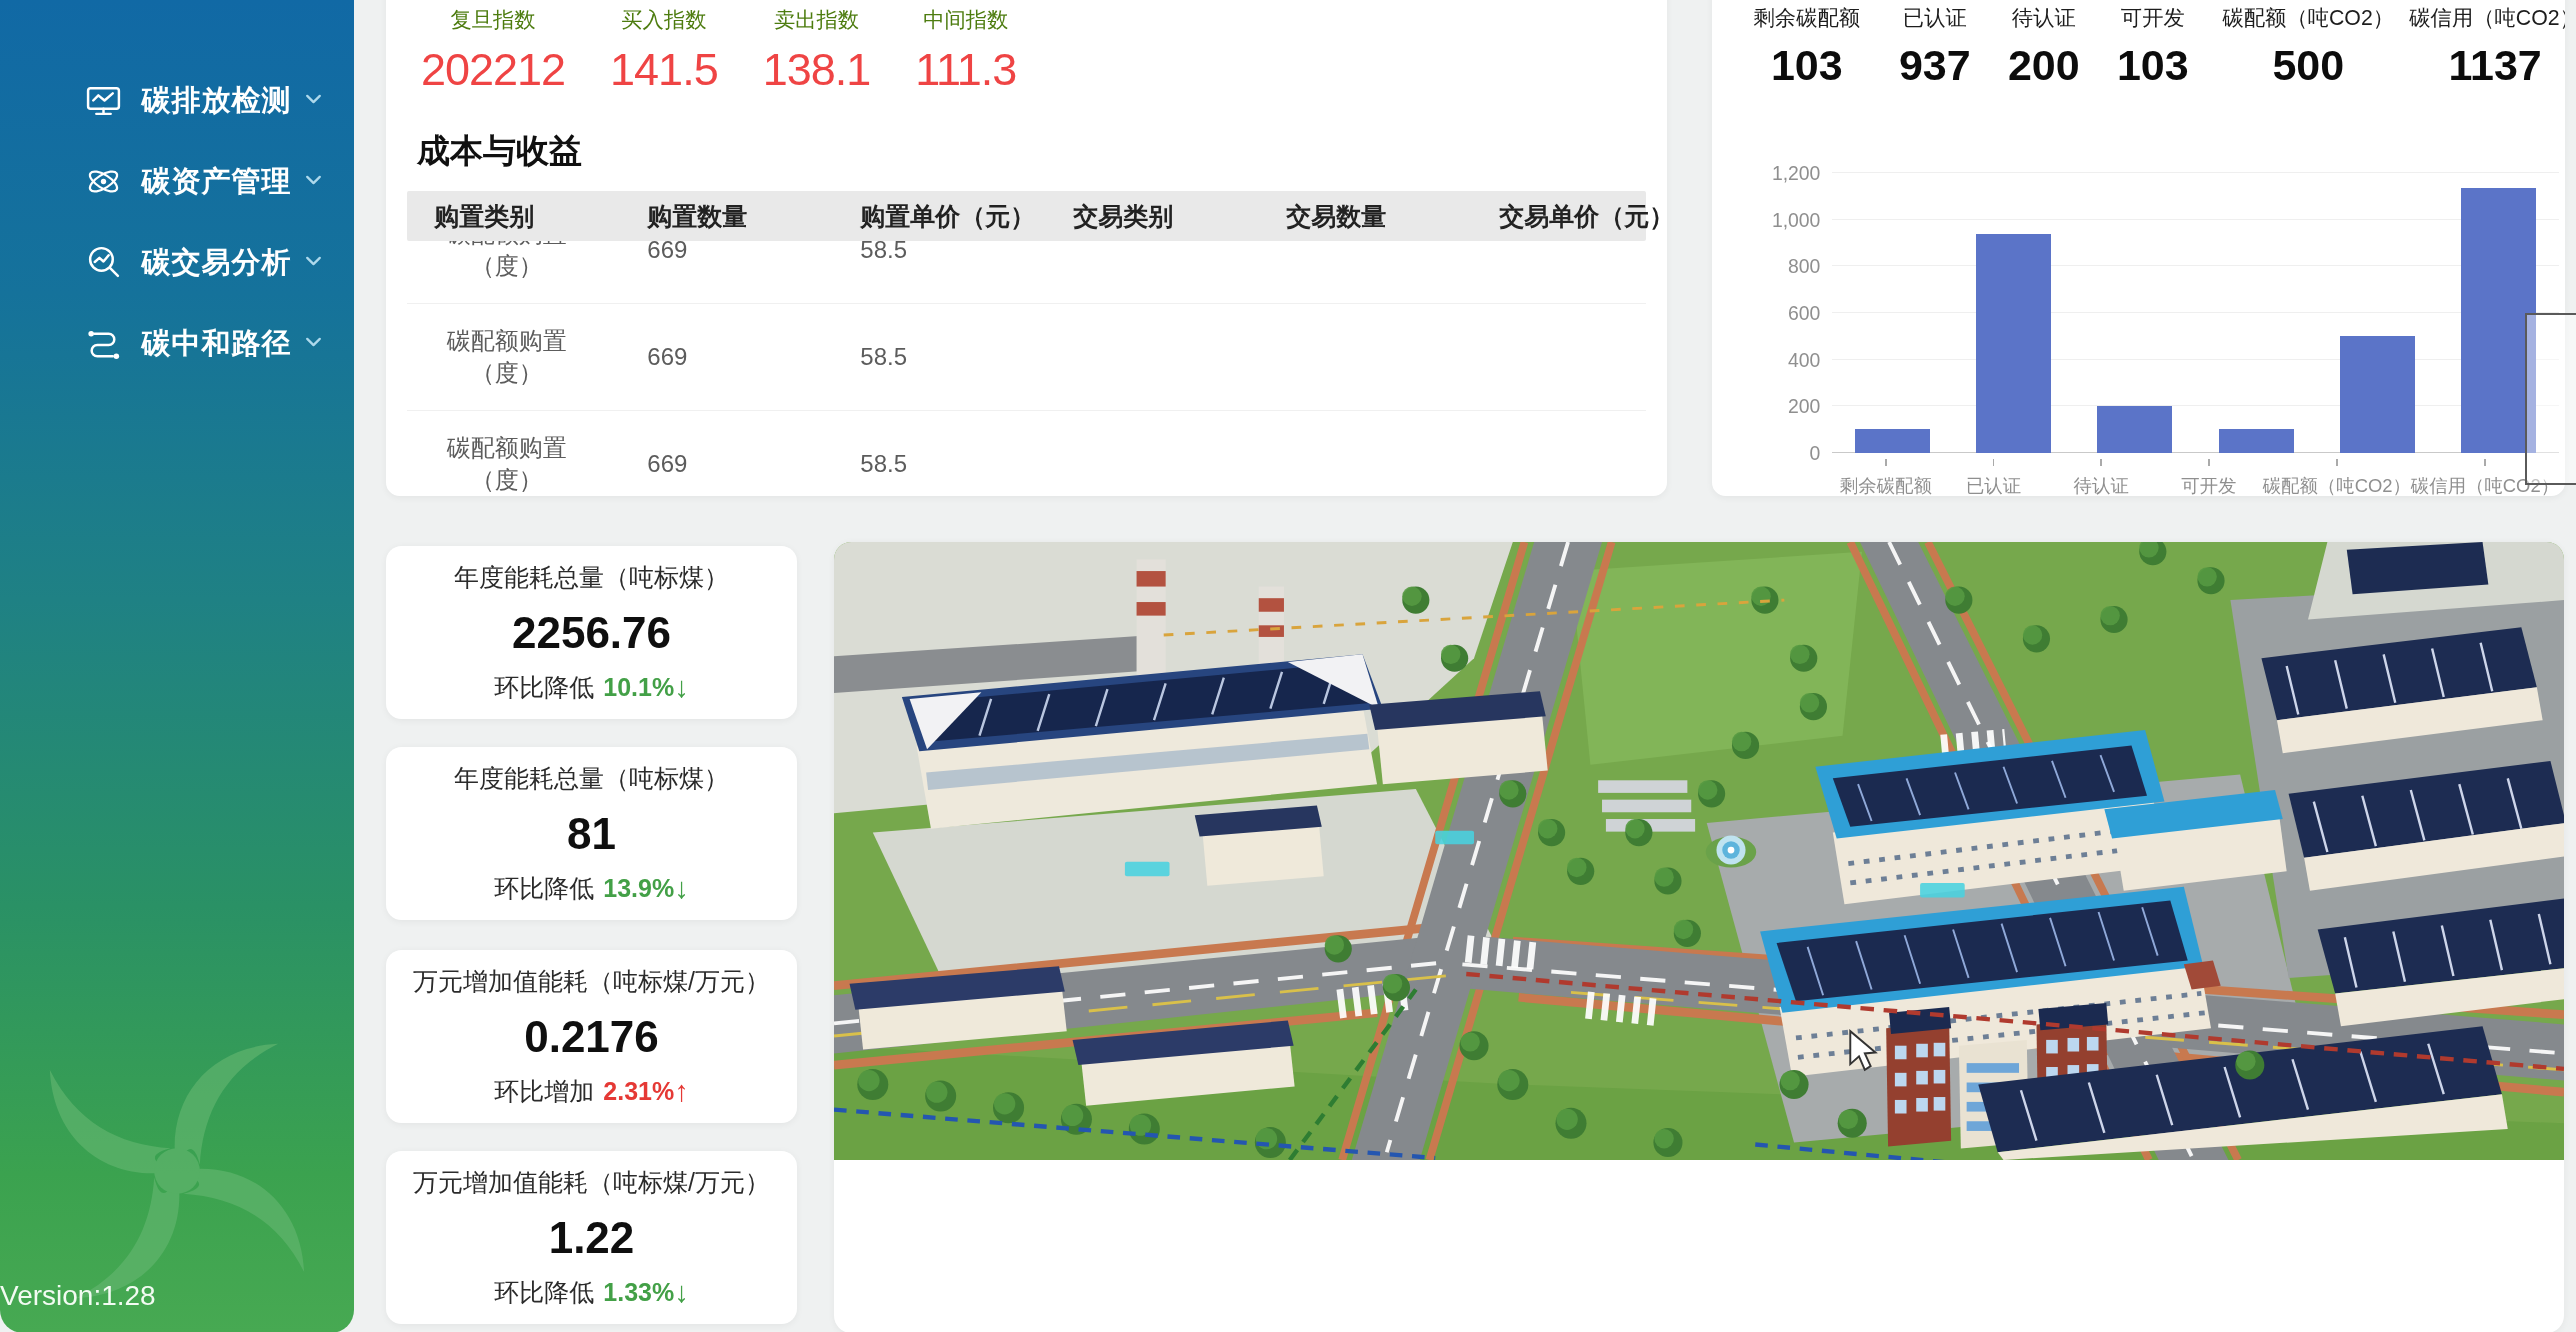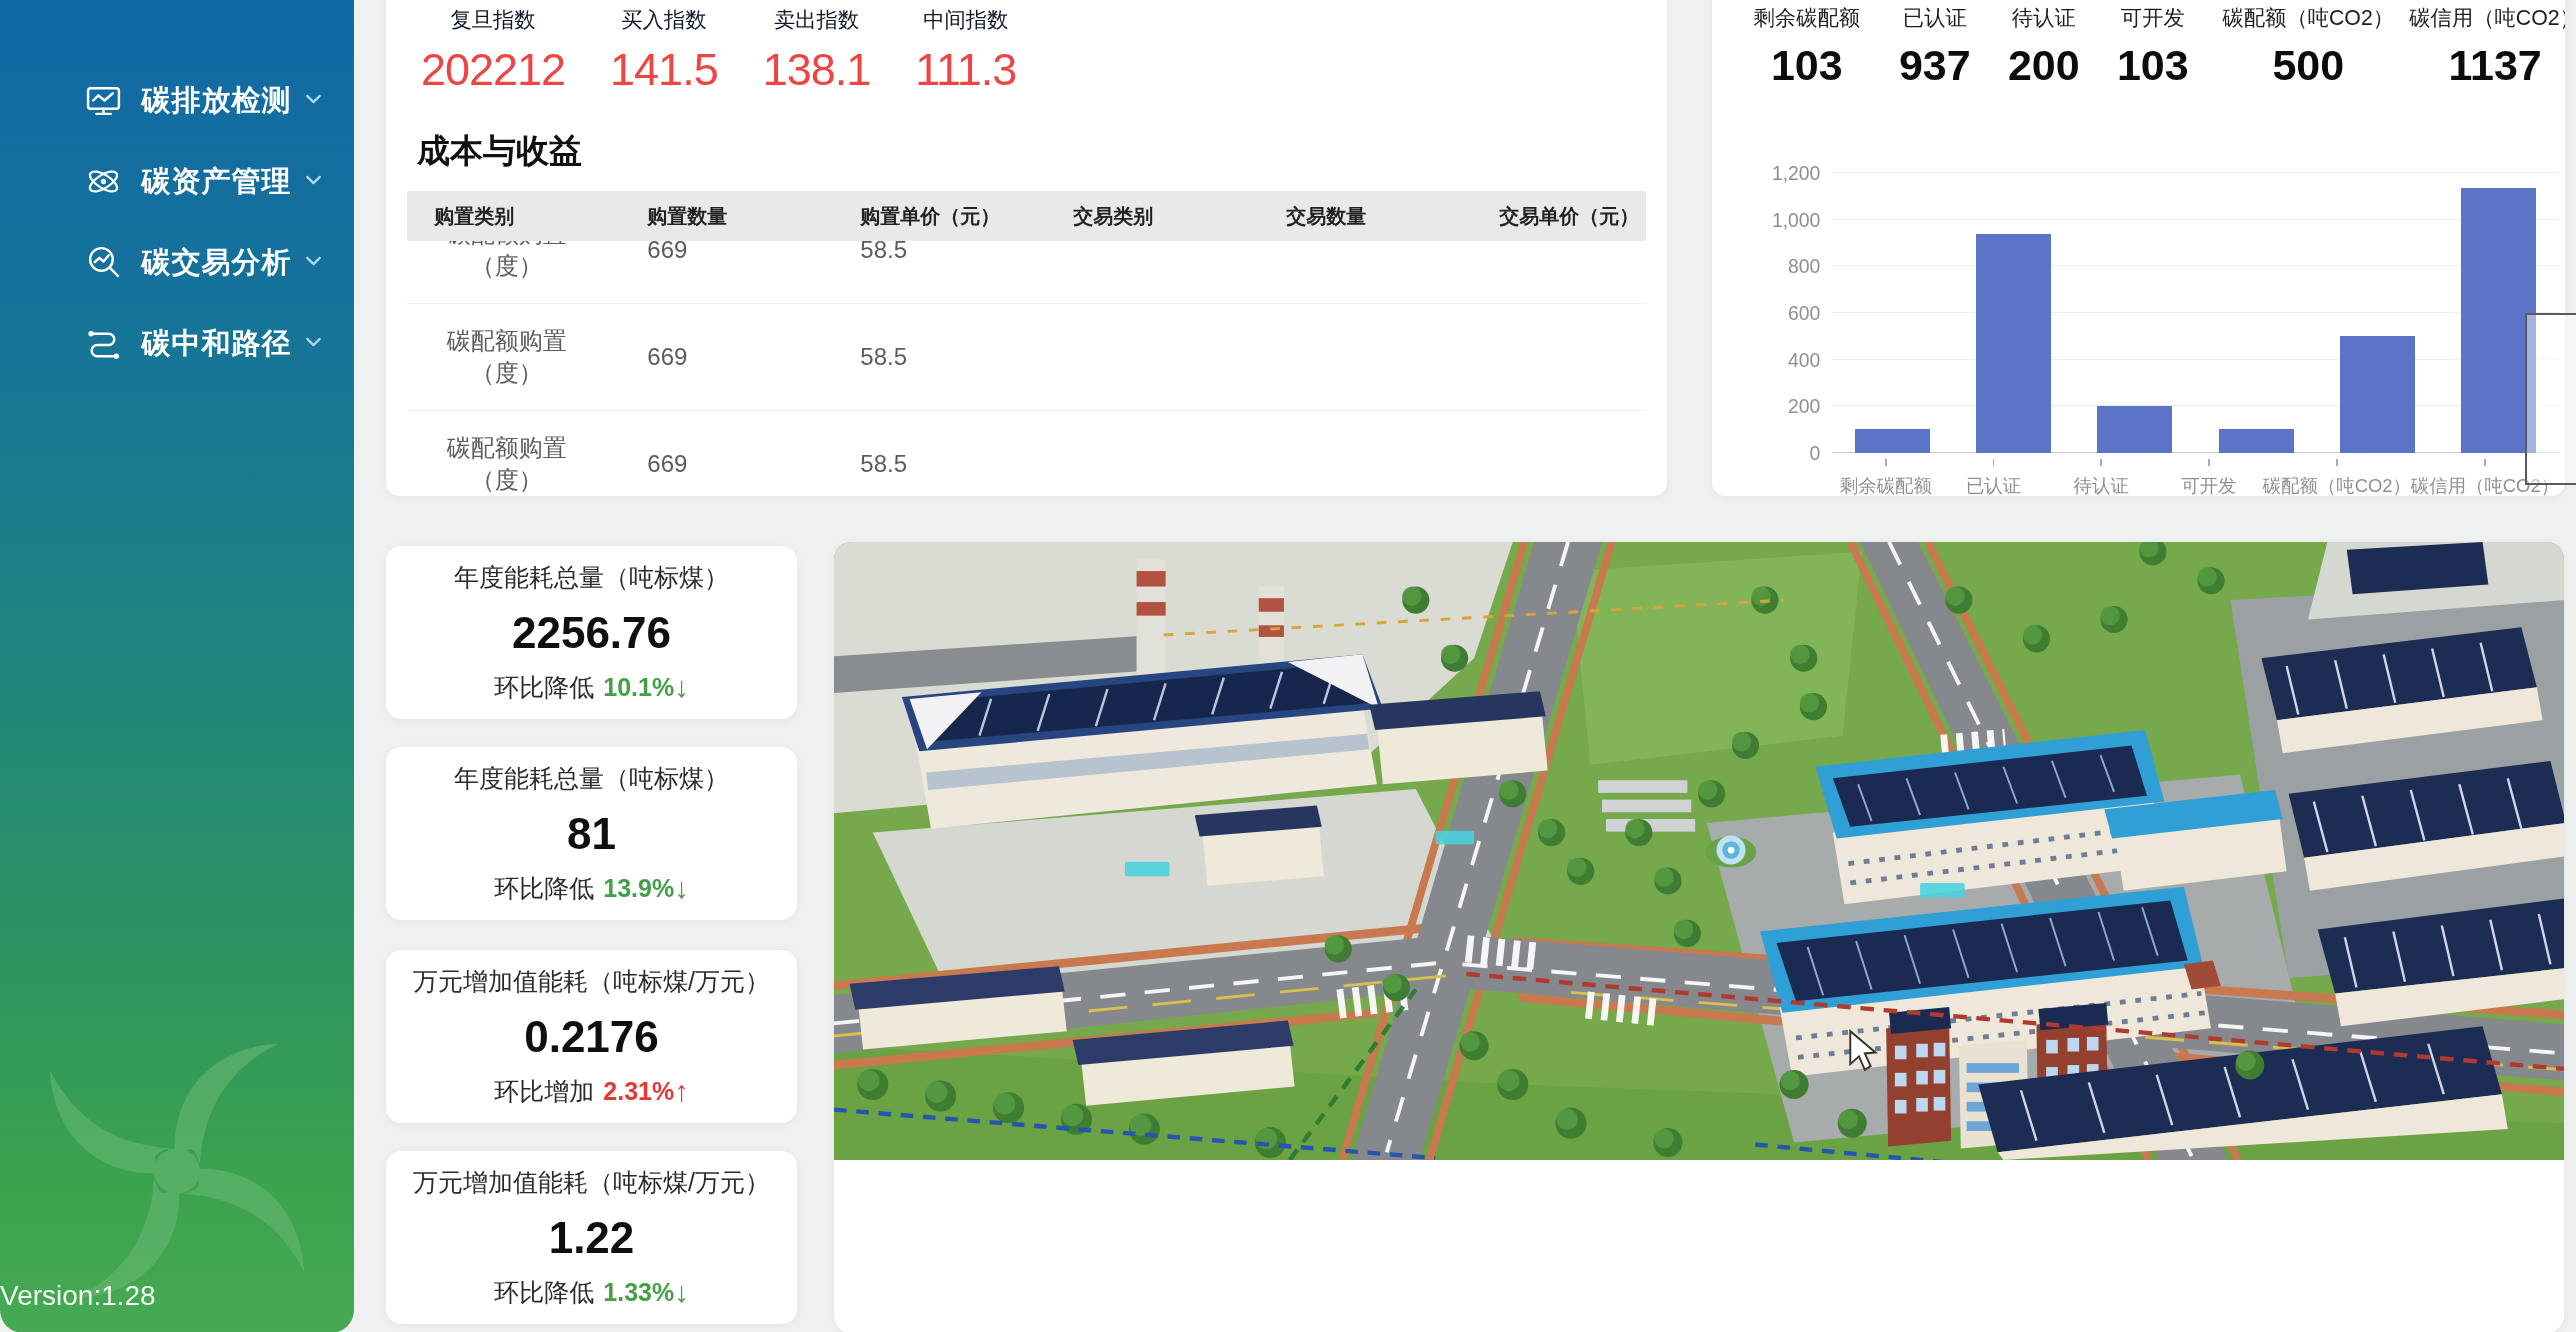--- a/index.html
+++ b/index.html
@@ -18,26 +18,26 @@
   .logo-swirl { position:absolute; left:13.6px; top:1008px; width:326px; height:326px; }
   .version { position:absolute; bottom:21.3px; left:0; right:0; color:#f2fbf2; font-size:28px; }
 
   
   .card { position:absolute; background:#fff; border-radius:13.6px; box-shadow:0 1.9px 7.8px rgba(0,0,0,.05); }
 
   
   .cost-card { left:386px; top:-45px; width:1281px; height:541px; padding:50px 21.3px 0 21.3px; overflow:hidden; }
   .indices-row { display:flex; gap:45px; padding-left:13.6px; }
   .index-block { display:flex; flex-direction:column; align-items:center; }
-  .index-label { font-size:21.3px; color:#0f172a; }
+  .index-label { font-size:21.3px; color:#4d7c0f; }
   .index-value { font-size:45px; color:#ef4444; font-weight:500; margin-top:9.7px; letter-spacing:-1px; }
   .section-title { font-size:33px; font-weight:bold; color:#101010; margin:33px 0 17.4px 9.7px; }
   .ctable-head { display:grid; grid-template-columns:213px 213px 213px 213px 213px 1fr;
     background:#e9e9e9; height:50px; align-items:center; padding:0 27px; border-radius:1.9px; }
-  .ctable-head div { font-size:20px; font-weight:bold; color:#222; white-space:nowrap; }
+  .ctable-head div { font-size:25px; font-weight:bold; color:#222; white-space:nowrap; }
   .ctable-viewport { height:277px; overflow:hidden; }
   .ctable-inner { margin-top:-44px; }
   .ctable-row { display:grid; grid-template-columns:213px 213px 213px 213px 213px 1fr;
     padding:0 27px; height:107px; align-items:center; border-bottom:1px solid #f0f0f0; }
   .ctable-row div { font-size:24px; color:#5c5c5c; }
   .cell-type { max-width:145px; text-align:center; line-height:1.35; }
 
   
   .chart-card { left:1712px; top:-45px; width:853px; height:541px; padding-top:48px; overflow:hidden; }
   .stats-row { display:grid; grid-template-columns:147px 109px 109px 109px 202px 1fr; padding:0 15.5px 0 21.3px; }

